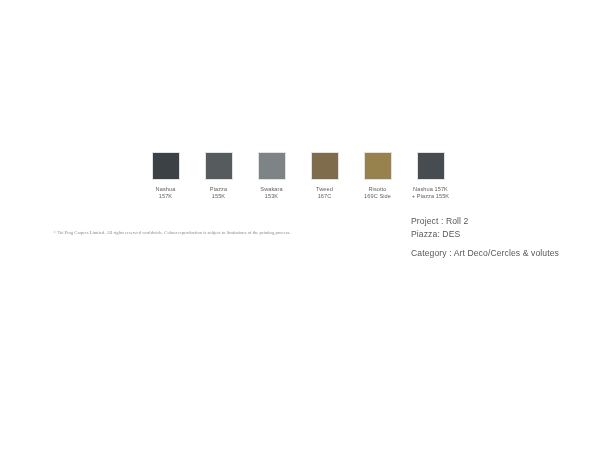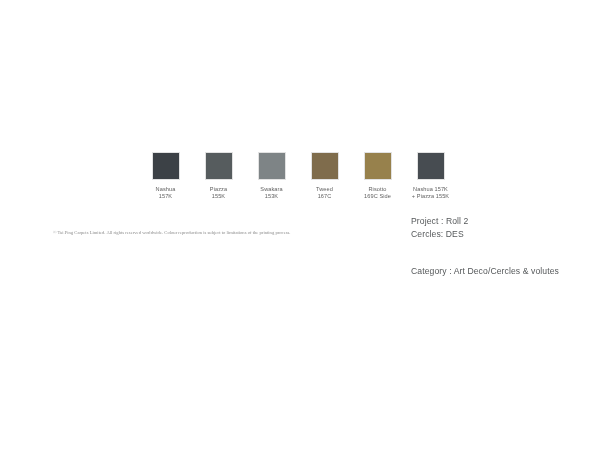--- a/index.html
+++ b/index.html
@@ -73,21 +73,21 @@
     font-size: 8.6px;
     line-height: 12.6px;
     letter-spacing: 0.1px;
     white-space: nowrap;
   }
   #project-info .info-line {
     display: block;
     padding-left: 12px;
   }
   #project-info .info-line.category {
-    margin-top: 25px;
+    margin-top: 7px;
   }
 </style>
 </head>
 <body>
 
 <div id="swatch-row">
 
   <div class="swatch-cell">
     <div class="swatch-chip" style="background-color: rgb(60, 65, 70);"></div>
     <div class="swatch-label">
@@ -138,15 +138,15 @@
 
 </div>
 
 <div id="copyright">
   <span>© Tai Ping Carpets Limited. All rights reserved worldwide. Colour reproduction is subject to limitations</span>
   <span>of the printing process.</span>
 </div>
 
 <div id="project-info">
   <span class="info-line">Project :  Roll 2</span>
-  <span class="info-line">Cercles:  DES</span>
+  <span class="info-line">Piazza:  DES</span>
   <span class="info-line category">Category : Art Deco/Cercles &amp; volutes</span>
 </div>
 
 </body></html>

